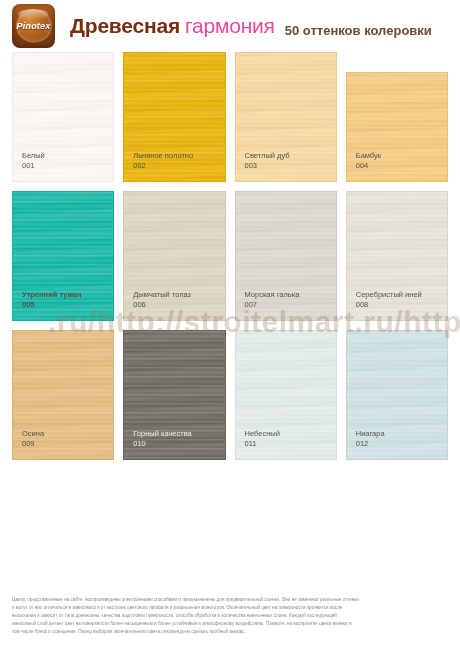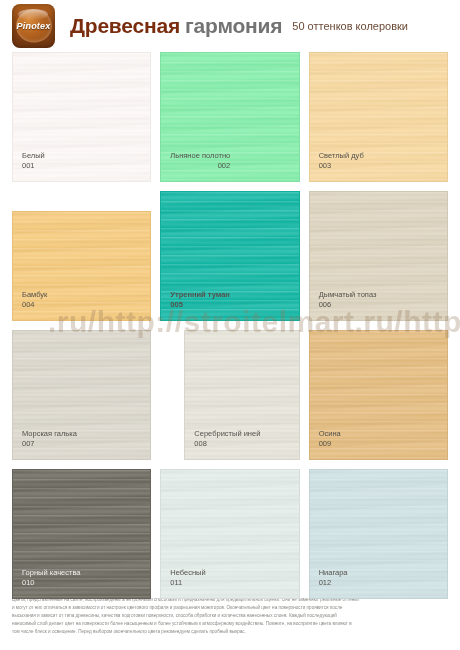--- a/index.html
+++ b/index.html
@@ -66,51 +66,51 @@
     color: #ffffff;
     font-size: 9px;
     font-weight: bold;
     font-style: italic;
     letter-spacing: .2px;
     text-shadow: 0 1px 1px rgba(0,0,0,.5);
   }
 
   .title-block {
     display: flex;
-    align-items: center;
+    align-items: flex-end;
     margin-left: 15px;
   }
   .title-main {
     font-size: 21px;
     font-weight: bold;
     color: #7a2d0e;
     letter-spacing: -.2px;
     white-space: nowrap;
   }
   .title-accent {
     font-size: 21px;
-    font-weight: bold;
-    color: #737373;
+    font-weight: normal;
+    color: #ec4899;
     letter-spacing: -.2px;
     margin-left: 5px;
     white-space: nowrap;
   }
   .title-sub {
-    font-size: 11px;
-    font-weight: normal;
+    font-size: 13px;
+    font-weight: bold;
     color: #6b4a36;
     margin-left: 10px;
     white-space: nowrap;
   }
 
   
   .grid {
     padding: 0 12px;
     display: grid;
-    grid-template-columns: repeat(3, 1fr);
+    grid-template-columns: repeat(4, 1fr);
     grid-template-rows: repeat(4, 130px);
     column-gap: 9px;
     row-gap: 9px;
     box-sizing: border-box;
     position: relative;
     z-index: 1;
   }
   .swatch {
     position: relative;
     overflow: hidden;
@@ -218,21 +218,21 @@
 
 <div class="grid" id="swatch-grid">
     <div class="swatch" style="background: rgb(253, 248, 246);">
       <div class="grain"></div>
       <div class="grain2"></div>
       <div class="swatch-label">
         <span class="swatch-name">Белый</span>
         <span class="swatch-code">001</span>
       </div>
     </div>
-    <div class="swatch" style="background: #86efac; text-align: right;">
+    <div class="swatch" style="background: #eab308;">
       <div class="grain"></div>
       <div class="grain2"></div>
       <div class="swatch-label">
         <span class="swatch-name">Льняное полотно</span>
         <span class="swatch-code">002</span>
       </div>
     </div>
     <div class="swatch" style="background: rgb(248, 217, 160);">
       <div class="grain"></div>
       <div class="grain2"></div>
@@ -266,21 +266,21 @@
       </div>
     </div>
     <div class="swatch" style="background: rgb(220, 216, 205);">
       <div class="grain"></div>
       <div class="grain2"></div>
       <div class="swatch-label">
         <span class="swatch-name">Морская галька</span>
         <span class="swatch-code">007</span>
       </div>
     </div>
-    <div class="swatch" style="background: rgb(230, 228, 217); margin-left: 24px;">
+    <div class="swatch" style="background: rgb(230, 228, 217);">
       <div class="grain"></div>
       <div class="grain2"></div>
       <div class="swatch-label">
         <span class="swatch-name">Серебристый иней</span>
         <span class="swatch-code">008</span>
       </div>
     </div>
     <div class="swatch" style="background: rgb(229, 189, 128);">
       <div class="grain"></div>
       <div class="grain2"></div>

